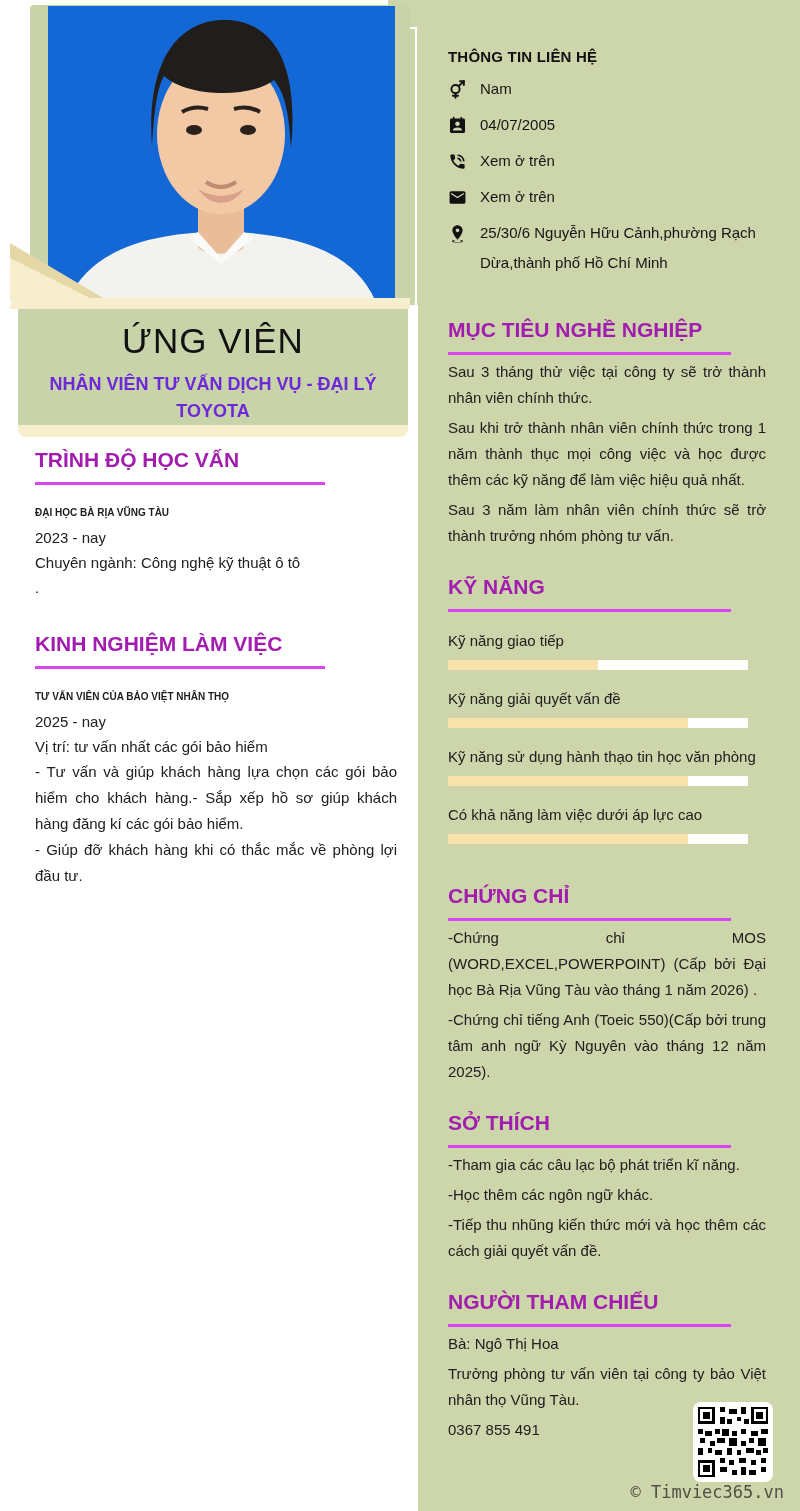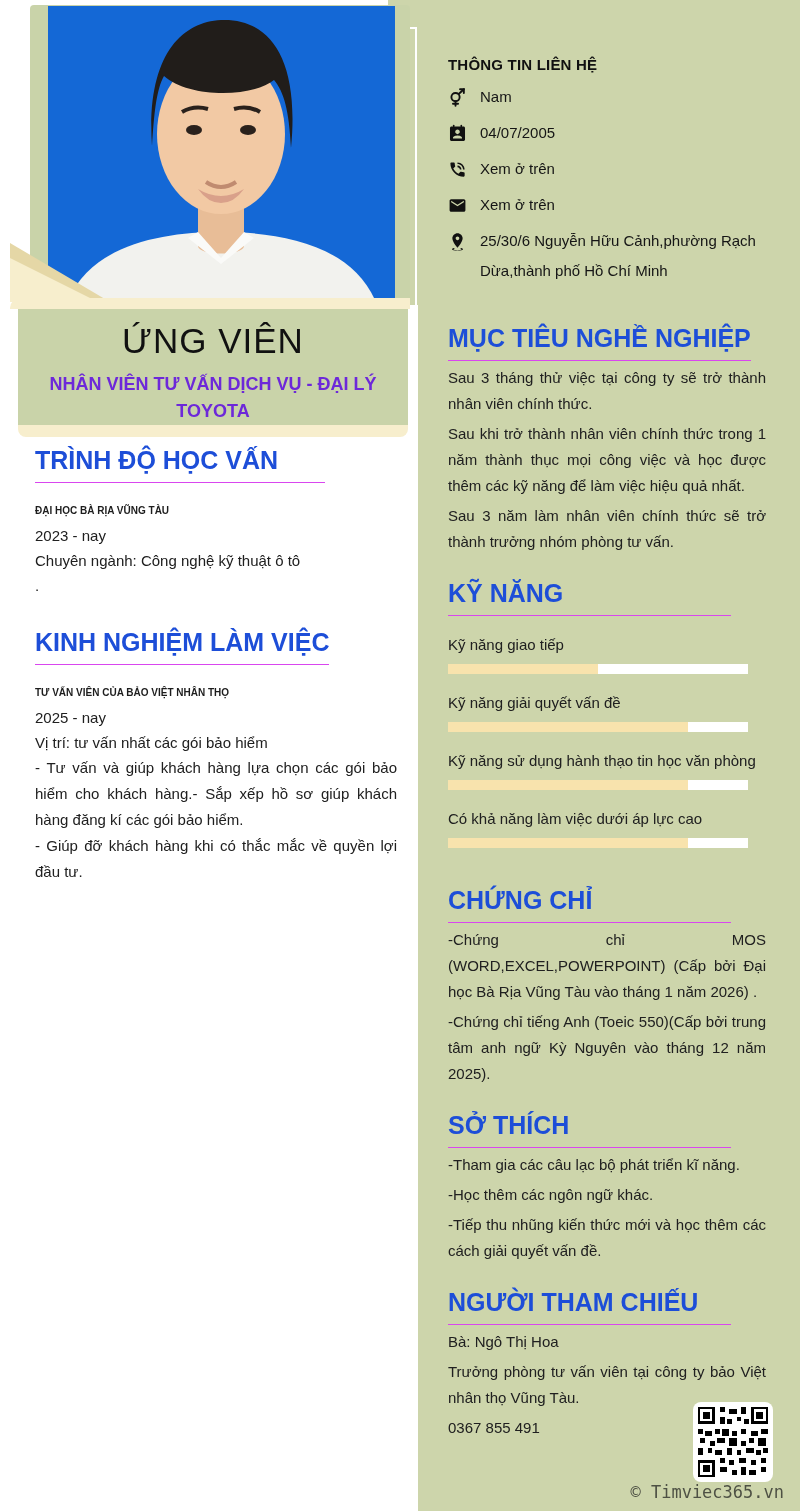--- a/index.html
+++ b/index.html
@@ -1,41 +1,41 @@
 <!DOCTYPE html>
 <html><head>
 <meta charset="utf-8">
 <style>
   html,body{margin:0;padding:0;background:#fff;}
   .page{position:relative;width:800px;height:1511px;background:#ffffff;overflow:hidden;
         font-family:"Liberation Sans","DejaVu Sans",sans-serif;color:#1d1d1d;}
 
   
-  .right-col{position:absolute;left:418px;top:0;width:382px;height:1511px;background:#cdd5ab;box-sizing:border-box;padding:16px 34px 0 30px;}
+  .right-col{position:absolute;left:418px;top:0;width:382px;height:1511px;background:#cdd5ab;box-sizing:border-box;padding:8px 34px 0 30px;}
   .olive-backing{position:absolute;left:388px;top:0;width:32px;height:305px;background:#cdd5ab;}
   .frame-layer1{position:absolute;left:340px;top:14px;width:61px;height:289px;border-top:2px solid #fff;border-right:2px solid #fff;}
   .frame-layer2{position:absolute;left:352px;top:27px;width:63px;height:276px;border-top:2px solid #fff;border-right:2px solid #fff;}
 
   
   .photo-frame{position:absolute;left:30px;top:5px;width:380px;height:297px;background:#c9d3a9;border-radius:4px;}
   .photo{position:absolute;left:48px;top:6px;width:347px;height:294px;overflow:hidden;}
   .fold-dark{position:absolute;left:10px;top:0;width:120px;height:302px;
              clip-path:polygon(0px 243px,100px 302px,0px 302px);background:#e5d7a6;}
   .fold-light{position:absolute;left:10px;top:0;width:120px;height:302px;
              clip-path:polygon(0px 258px,88px 302px,0px 302px);background:#f7eecd;}
   .cream-band{position:absolute;left:10px;top:298px;width:400px;height:11px;background:#f7eecd;border-top-left-radius:10px;}
 
   
   .name-block{position:absolute;left:18px;top:309px;width:390px;height:116px;background:#c9d3a9;text-align:center;}
   .name-block .name{font-size:35px;font-weight:400;letter-spacing:1px;color:#111;margin-top:12px;}
   .name-block .subtitle{font-size:18px;font-weight:700;line-height:27px;color:#6d28d9;margin:10px 18px 0 18px;}
   .name-bottom-strip{position:absolute;left:18px;top:425px;width:390px;height:12px;background:#f7eecd;border-bottom-left-radius:8px;border-bottom-right-radius:8px;}
 
   
-  .sec-title{display:inline-block;font-size:25px;font-weight:800;color:#1d4ed8;padding-bottom:10px;border-bottom:1px solid #d946ef;line-height:24px;}
+  .sec-title{display:inline-block;font-size:21px;font-weight:800;color:#a21caf;padding-bottom:10px;border-bottom:3px solid #d946ef;line-height:24px;}
   .w-left{min-width:290px;}
   .w-right{min-width:283px;}
 
   
   .left-content{position:absolute;left:35px;top:448px;width:362px;}
   .entry-org{font-size:10px;font-weight:700;margin-top:16px;line-height:24px;}
   .body-line{font-size:15px;line-height:25px;color:#202020;}
   .body-just{font-size:15px;line-height:26px;color:#202020;text-align:justify;}
   .exp-gap{margin-top:32px;}
 
@@ -235,21 +235,21 @@
     <div class="body-line">.</div>
 
     <div class="exp-gap"></div>
     <span class="sec-title w-left">KINH NGHIỆM LÀM VIỆC</span>
     <div class="entry-org">TƯ VẤN VIÊN CỦA BẢO VIỆT NHÂN THỌ</div>
     <div class="body-line">2025 - nay</div>
     <div class="body-line">Vị trí: tư vấn nhất các gói bảo hiểm</div>
     <div>
 
     <p class="body-just" style="margin:0;">- Tư vấn và giúp khách hàng lựa chọn các gói bảo hiểm cho khách hàng.- Sắp xếp hồ sơ giúp khách hàng đăng kí các gói bảo hiểm.</p>
-        <p class="body-just" style="margin:0;">- Giúp đỡ khách hàng khi có thắc mắc về quyền lợi đầu tư.</p>
+        <p class="body-just" style="margin:0;">- Giúp đỡ khách hàng khi có thắc mắc về phòng lợi đầu tư.</p>
       </div>
   </div>
 
   <div class="qr-wrap">
     <svg viewBox="0 0 29 29" shape-rendering="crispEdges">
       <rect width="29" height="29" fill="#fff"></rect>
       <g fill="#000">
         <rect x="0" y="0" width="7" height="7"></rect>
           <rect x="22" y="0" width="7" height="7"></rect>
           <rect x="0" y="22" width="7" height="7"></rect>

